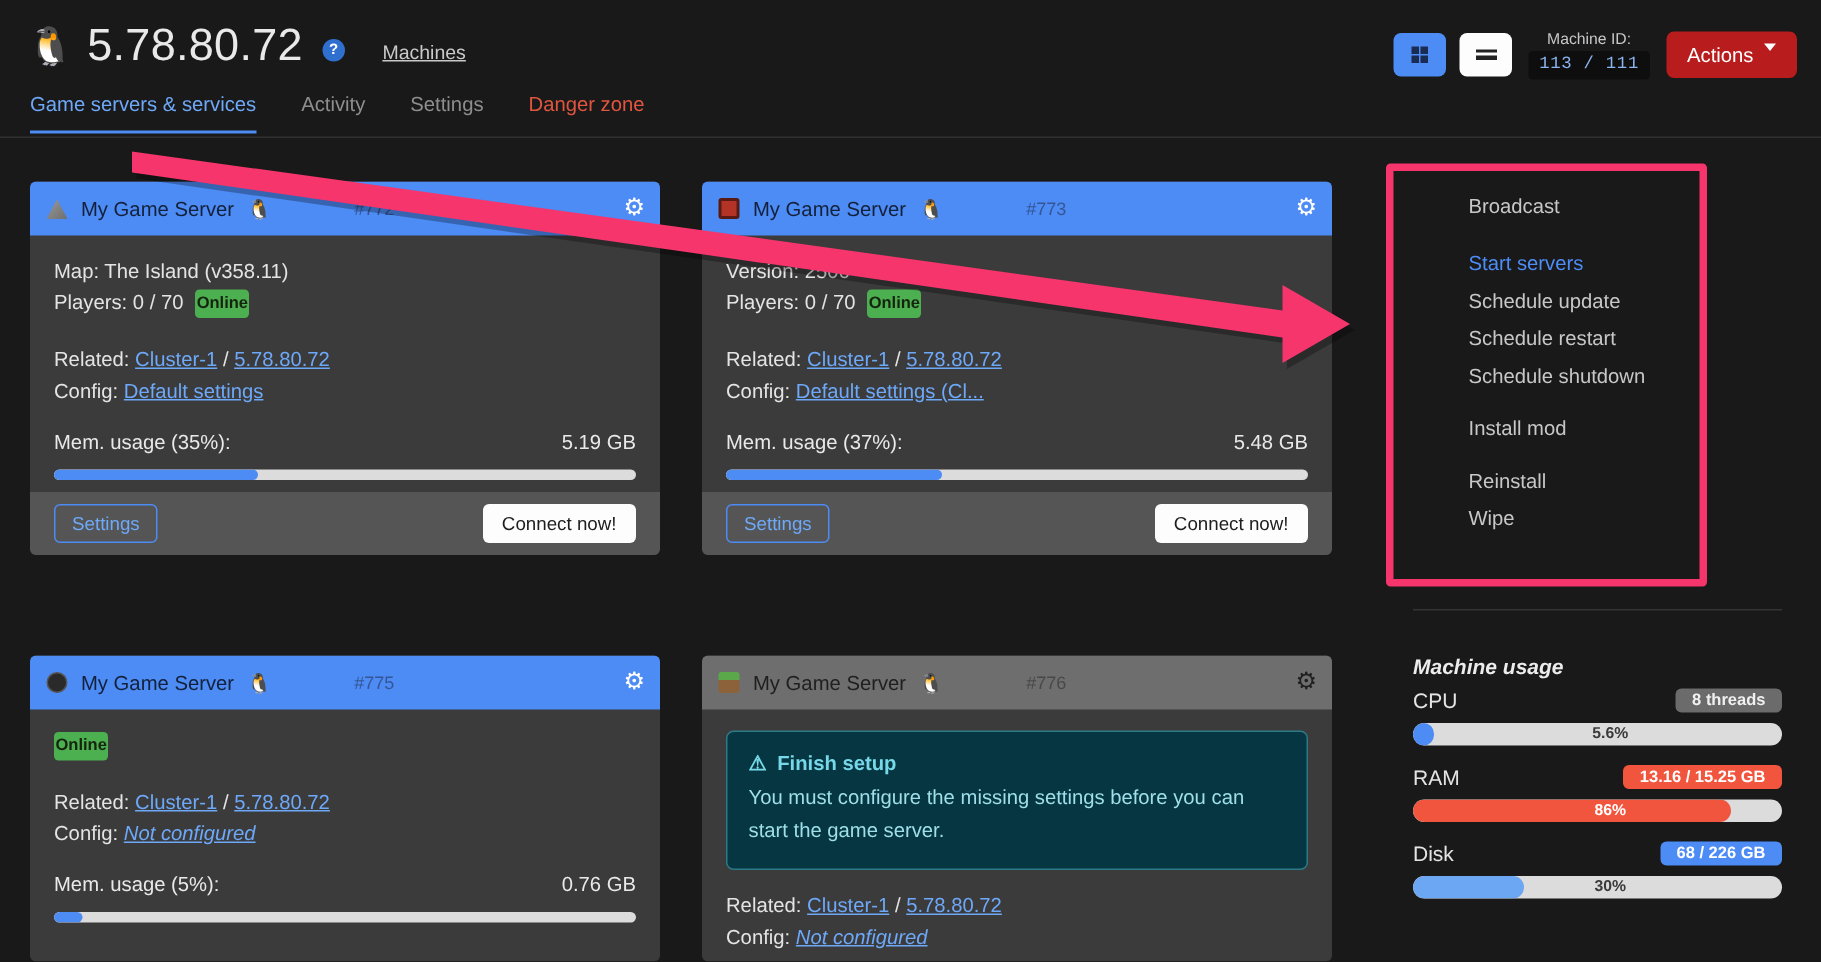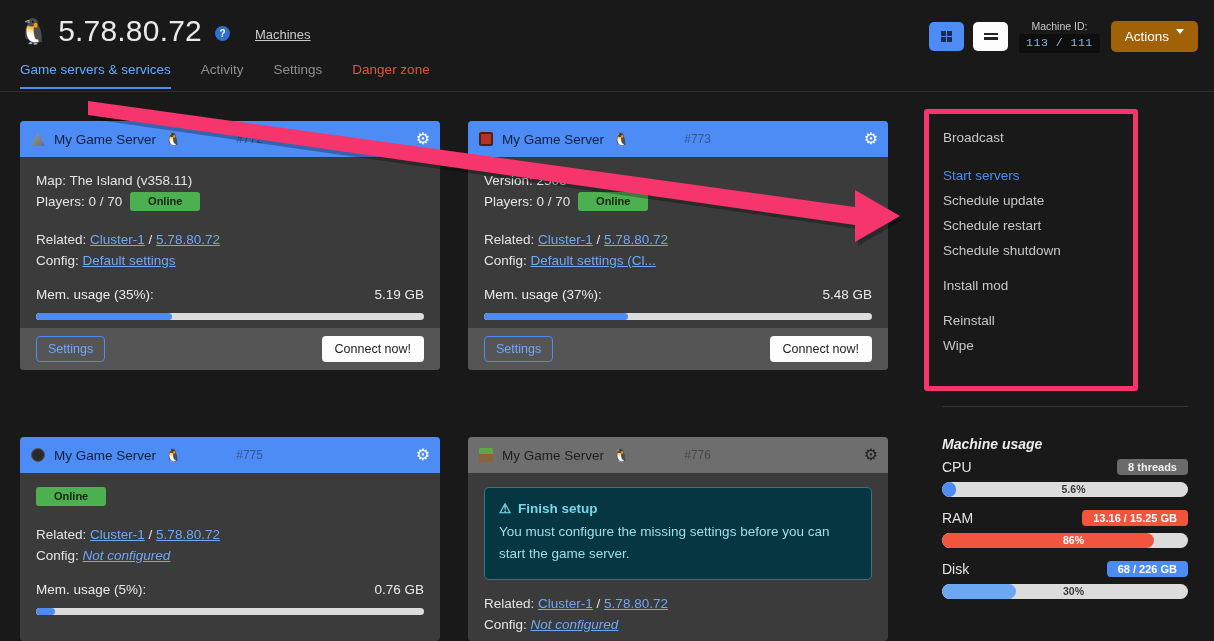--- a/index.html
+++ b/index.html
@@ -36,21 +36,21 @@
   .grid-glyph i { background: #1b2c52; display: block; }
   .list-glyph { width: 14px; }
   .list-glyph i { display: block; height: 2.5px; background: #232323; margin: 2.2px 0; }
   .machine-id { text-align: center; line-height: 1.25; margin: 0 2px; }
   .machine-id .lbl { font-size: 10.5px; color: #c8c8c8; }
   .machine-id .val {
     background: #0e0e0e; border-radius: 3px; padding: 2px 7px; margin-top: 1px;
     font-family: "Liberation Mono", monospace; font-size: 11.5px; color: #8bb4f0; letter-spacing: .5px;
   }
   .actions-btn {
-    background: #a16207; color: #fff; border: none; border-radius: 5px;
+    background: #b91c1c; color: #fff; border: none; border-radius: 5px;
     padding: 8px 14px; font-size: 13.5px; font-family: inherit; cursor: pointer;
     display: flex; align-items: flex-start; gap: 7px;
   }
   .caret { width: 0; height: 0; border-left: 4px solid transparent; border-right: 4px solid transparent; border-top: 5px solid #fff; }
 
   
   .tabs { position: absolute; left: 20px; top: 62px; display: flex; gap: 30px; }
   .tab { font-size: 13.5px; color: #8e8e8e; padding-bottom: 10px; cursor: pointer; }
   .tab.active { color: #6ea8f8; border-bottom: 2px solid #4d8bf5; }
   .tab.danger { color: #e0553f; }
@@ -73,21 +73,21 @@
   .card-id { font-size: 12px; color: #2c4372; opacity: .72; margin-left: 46px; }
   .gear { margin-left: auto; font-size: 16px; color: #fff; cursor: pointer; line-height: 1; }
   .card-hd.muted .card-name { color: #1f1f1f; }
   .card-hd.muted .card-id { color: #3a3a3a; }
   .card-hd.muted .gear { color: #1f1f1f; }
 
   .card-body { padding: 14px 16px 8px 16px; }
   .kv { font-size: 13.5px; color: #e4e4e4; line-height: 1.55; }
   .badge-online {
     display: inline-block; background: #4caf50; color: #16240f; font-size: 11px; font-weight: bold;
-    border-radius: 3px; padding: 1px 18px; margin-left: 4px; vertical-align: 1px;
+    border-radius: 3px; padding: 1px 1px; margin-left: 4px; vertical-align: 1px;
   }
   .lnk { color: #6ea8f8; text-decoration: underline; cursor: pointer; }
   .lnk.italic { font-style: italic; }
   .sep { color: #e4e4e4; }
   .spacer-14 { height: 15px; }
   .spacer-16 { height: 17px; }
 
   .mem-row { display: flex; justify-content: space-between; font-size: 13.5px; color: #e9e9e9; }
   .bar { height: 7px; background: #dcdcdc; border-radius: 4px; margin-top: 11px; overflow: hidden; }
   .bar > span { display: block; height: 100%; background: #4d8bf5; border-radius: 4px; }
@@ -107,21 +107,21 @@
 
   
   .alert {
     border: 1px solid #2b7b87; background: #053641; border-radius: 5px;
     padding: 12px 14px 14px 14px;
   }
   .alert-title { color: #76d8e8; font-size: 13.5px; font-weight: bold; display: flex; align-items: center; gap: 7px; }
   .alert-body { color: #9fdfe9; font-size: 13.5px; line-height: 1.62; margin-top: 5px; }
 
   
-  .menu-box { position: absolute; left: 924px; top: 109px; width: 208px; padding: 16px 0 14px 0; }
+  .menu-box { position: absolute; left: 960px; top: 109px; width: 208px; padding: 16px 0 14px 0; }
   .menu-hl { position: absolute; left: 924px; top: 109px; width: 214px; height: 282px; border: 5px solid #f6356c; border-radius: 3px; pointer-events: none; }
   .menu-item { font-size: 13.5px; color: #c7c7c7; padding: 5px 0 5px 19px; cursor: pointer; }
   .menu-item.hl { color: #4d8bf5; }
   .menu-gap { height: 13px; }
   .menu-gap-sm { height: 10px; }
 
   .panel-rule { position: absolute; left: 942px; top: 406px; width: 246px; height: 1px; background: #353535; }
 
   .usage { position: absolute; left: 942px; top: 436px; width: 246px; }
   .usage-h { font-size: 14px; font-weight: bold; color: #ececec; margin-bottom: 7px; font-style: italic; }

